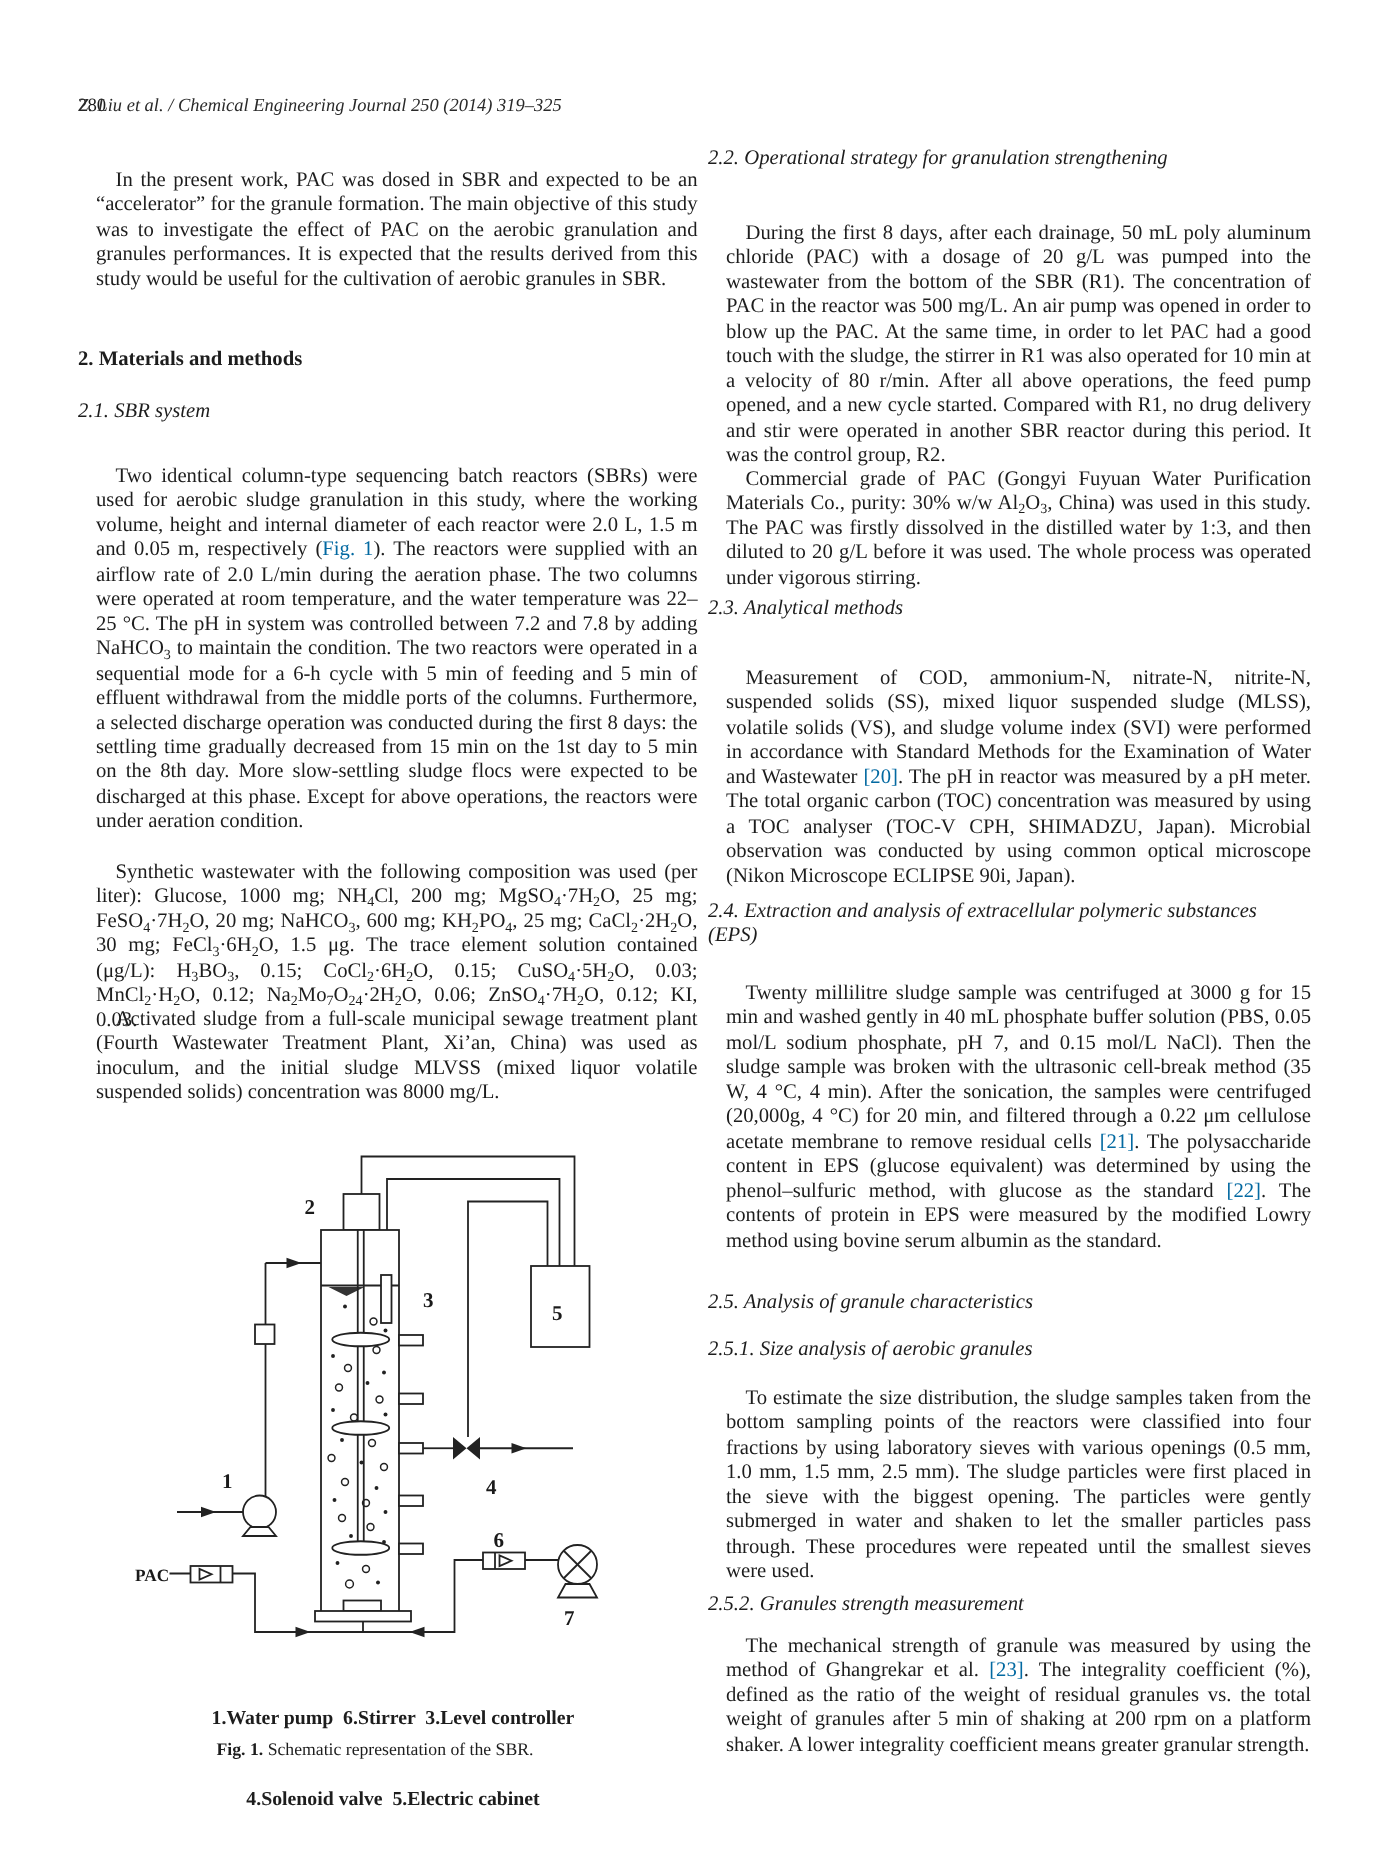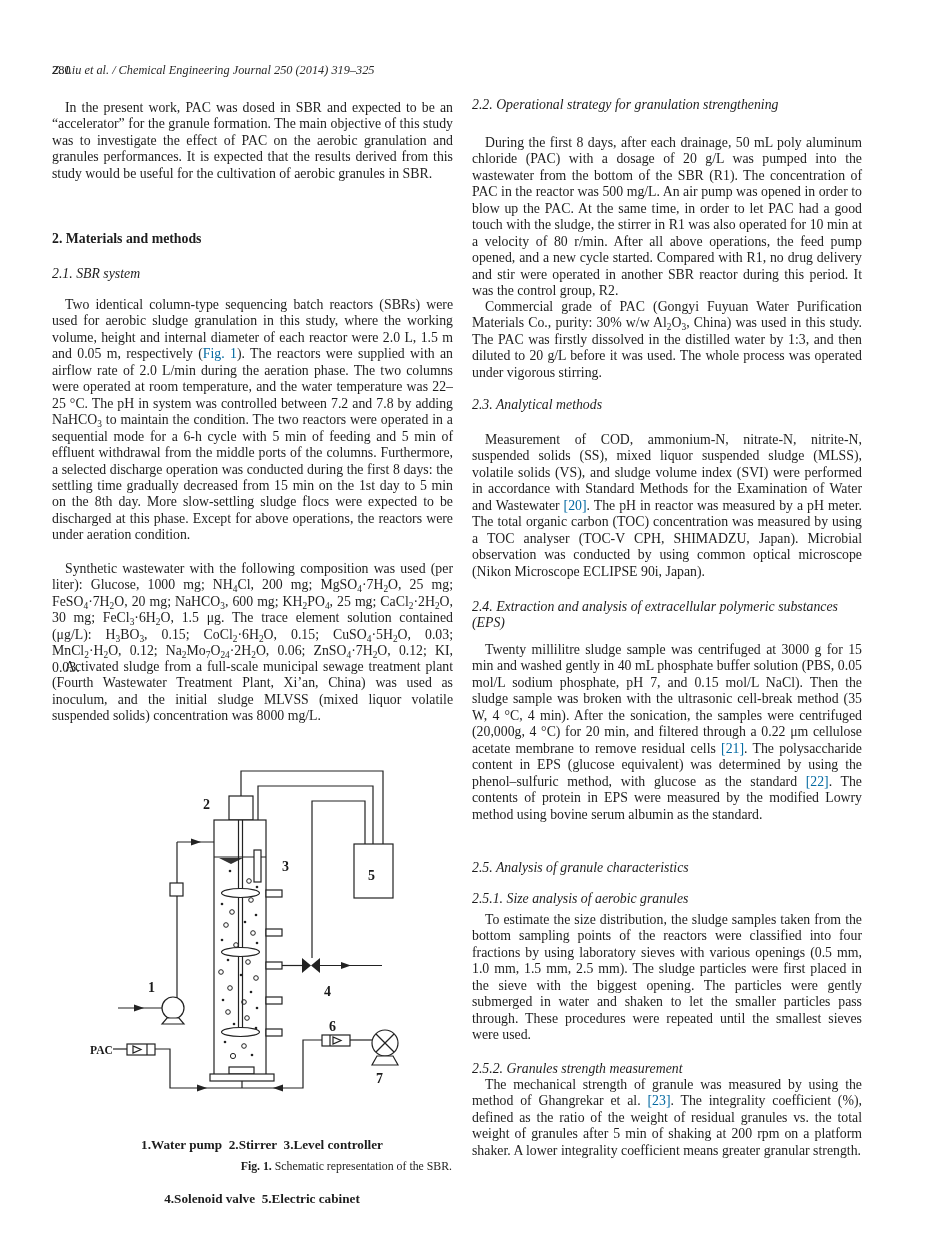--- a/index.html
+++ b/index.html
@@ -3,30 +3,30 @@
 <meta charset="utf-8">
 <style>
   html,body{margin:0;padding:0;background:#fff;}
   .page{position:relative;width:925px;height:1234px;background:#ffffff;
         font-family:"Liberation Serif","DejaVu Serif",serif;color:#1d1d1d;overflow:hidden;}
   .pgnum{position:absolute;left:52px;top:63px;font-size:12.5px;}
   .rhead{position:absolute;left:52px;top:63px;width:810px;text-align:left;
          font-style:italic;font-size:12.3px;color:#2a2a2a;}
   .lc{left:52px;width:401px;}
   .rc{left:472px;width:390px;}
-  p.body{position:absolute;margin:0;font-size:13.8px;line-height:16.45px;
+  p.body{position:absolute;margin:12px;font-size:13.8px;line-height:16.45px;
          text-align:justify;text-indent:13px;hyphens:none;}
   .h-bold{position:absolute;margin:0;font-size:13.8px;font-weight:bold;line-height:16.4px;}
   .h-ital{position:absolute;margin:0;font-size:13.8px;font-weight:normal;font-style:italic;line-height:16.4px;}
   .link{color:#0369a1;cursor:pointer;}
   .sub{font-size:68%;vertical-align:-3px;line-height:0;}
   .figwrap{position:absolute;left:40px;top:765px;width:370px;height:330px;}
   .legend{position:absolute;left:72px;top:1100px;width:380px;text-align:center;
           font-weight:bold;font-size:13.2px;line-height:18px;white-space:pre-wrap;}
-  .caption{position:absolute;left:72px;top:1159px;width:380px;text-align:right;font-size:11.8px;}
+  .caption{position:absolute;left:60px;top:1159px;width:380px;text-align:center;font-size:11.8px;}
   .caption .capb{font-weight:bold;}
   svg text{font-family:"Liberation Serif","DejaVu Serif",serif;font-weight:bold;}
 </style>
 </head>
 <body>
 
 <div class="page">
 
   <div class="pgnum">280</div>
   <div class="rhead">Z. Liu et al. / Chemical Engineering Journal 250 (2014) 319–325</div>
@@ -154,21 +154,21 @@
       <text x="324" y="996">4</text>
       <text x="368" y="880">5</text>
       <text x="329" y="1031">6</text>
       <text x="376" y="1083">7</text>
       <text x="90" y="1054" font-size="11.5">PAC</text>
     </g>
   </svg>
   </div>
 
   <div class="legend">
-    <div>1.Water pump  2.Stirrer  3.Level controller</div>
+    <div>1.Water pump  6.Stirrer  3.Level controller</div>
     <div>4.Solenoid valve  5.Electric cabinet</div>
     
   </div>
   <div class="caption"><span class="capb">Fig. 1.</span><span> Schematic representation of the SBR.</span></div>
 
   <h3 class="h-ital rc" style="top:97px">2.2. Operational strategy for granulation strengthening</h3>
   <p class="body rc" style="top:135px"><span>During the first 8 days, after each drainage, 50 mL poly aluminum chloride (PAC) with a dosage of 20 g/L was pumped into the wastewater from the bottom of the SBR (R1). The concentration of PAC in the reactor was 500 mg/L. An air pump was opened in order to blow up the PAC. At the same time, in order to let PAC had a good touch with the sludge, the stirrer in R1 was also operated for 10 min at a velocity of 80 r/min. After all above operations, the feed pump opened, and a new cycle started. Compared with R1, no drug delivery and stir were operated in another SBR reactor during this period. It was the control group, R2.</span></p>
   <p class="body rc" style="top:299px"><span>Commercial grade of PAC (Gongyi Fuyuan Water Purification Materials Co., purity: 30% w/w Al</span><span class="sub">2</span><span>O</span><span class="sub">3</span><span>, China) was used in this study. The PAC was firstly dissolved in the distilled water by 1:3, and then diluted to 20 g/L before it was used. The whole process was operated under vigorous stirring.</span></p>
   <h3 class="h-ital rc" style="top:397px">2.3. Analytical methods</h3>
   <p class="body rc" style="top:432px"><span>Measurement of COD, ammonium-N, nitrate-N, nitrite-N, suspended solids (SS), mixed liquor suspended sludge (MLSS), volatile solids (VS), and sludge volume index (SVI) were performed in accordance with Standard Methods for the Examination of Water and Wastewater </span><span class="link">[20]</span><span>. The pH in reactor was measured by a pH meter. The total organic carbon (TOC) concentration was measured by using a TOC analyser (TOC-V CPH, SHIMADZU, Japan). Microbial observation was conducted by using common optical microscope (Nikon Microscope ECLIPSE 90i, Japan).</span></p>

